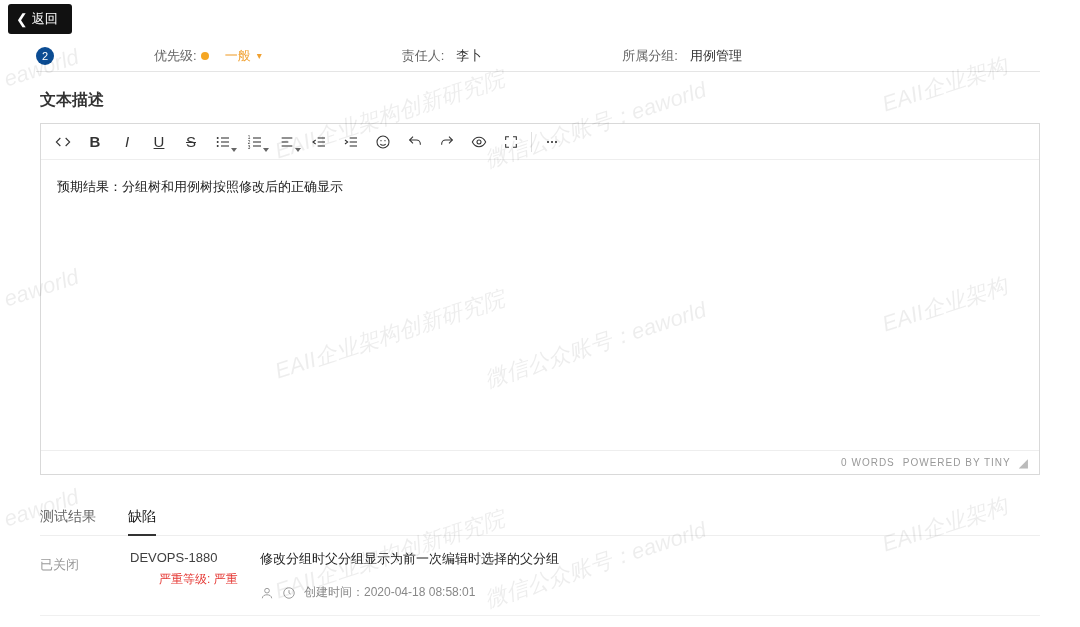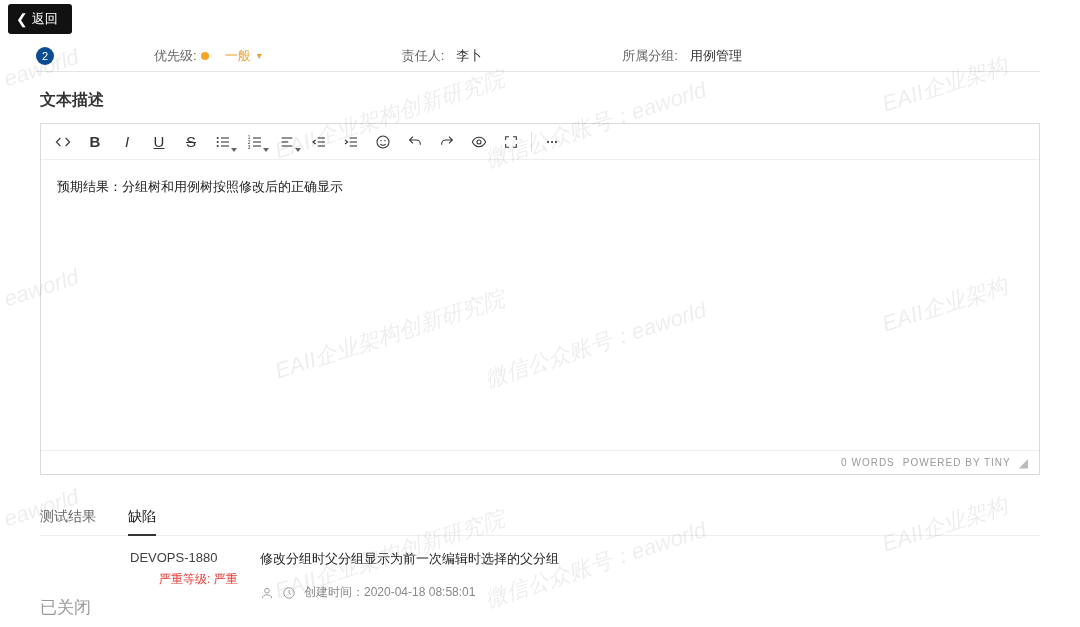--- a/index.html
+++ b/index.html
@@ -29,21 +29,21 @@
 .tsep { width: 1px; height: 20px; background: #e0e0e0; margin: 0 4px; }
 .editor-body { height: 290px; padding: 14px 16px; font-size: 13px; line-height: 2; color: #222; }
 .editor-body p { margin-bottom: 4px; }
 .editor-footer { border-top: 1px solid #eee; height: 24px; display: flex; justify-content: flex-end; align-items: center; padding: 0 10px; font-size: 10px; letter-spacing: 1px; color: #999; }
 .editor-footer .resize { margin-left: 8px; color: #bbb; font-size: 12px; }
 .tabs-section { top: 500px; }
 .tabs { display: flex; gap: 32px; border-bottom: 1px solid #eee; }
 .tab { padding: 8px 0; font-size: 14px; color: #666; cursor: pointer; }
 .tab.active { color: #111; font-weight: 400; border-bottom: 2px solid #333; margin-bottom: -1px; }
 .defect-row { display: flex; align-items: flex-start; padding: 14px 0; border-bottom: 1px solid #f0f0f0; }
-.defect-status { width: 90px; color: #999; font-size: 17px; padding-top: 6px; margin-top: 40px; }
+.defect-status { width: 90px; color: #999; font-size: 13px; padding-top: 6px; }
 .defect-id-col { width: 130px; }
 .defect-id { color: #404040; font-size: 13px; cursor: pointer; }
 .defect-sev { margin-top: 6px; font-size: 12px; color: #e53935; margin-left: 29px; }
 .defect-body { flex: 1; }
 .defect-title { font-size: 13px; color: #222; }
 .defect-meta { margin-top: 16px; font-size: 12px; color: #888; display: flex; align-items: center; gap: 8px; }
 .ico { display: inline-flex; }
 .ico svg { width: 14px; height: 14px; stroke: #888; fill: none; stroke-width: 1.4; }
 </style>
 </head>

